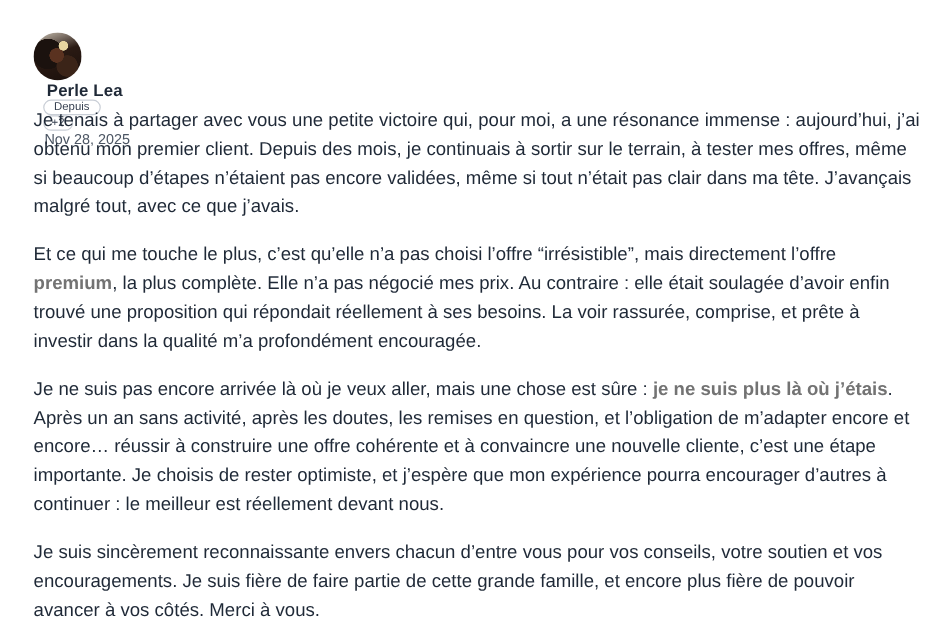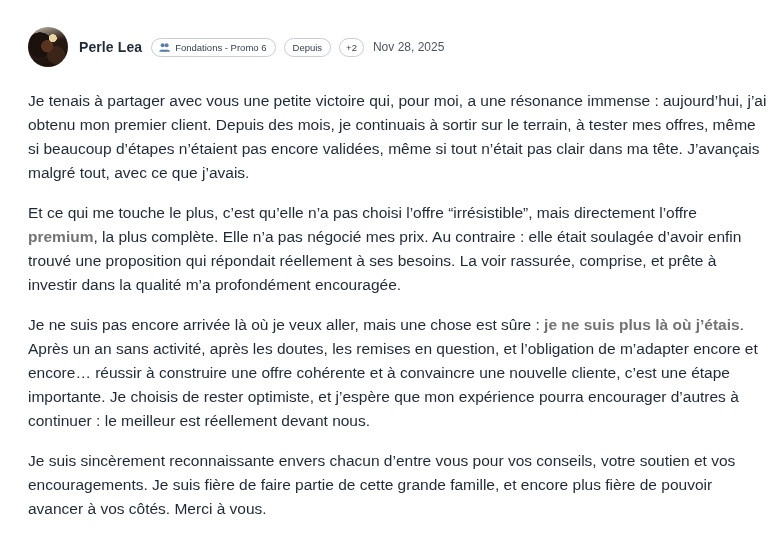--- a/index.html
+++ b/index.html
@@ -1,19 +1,19 @@
 <!DOCTYPE html>
 <html><head>
   <meta charset="utf-8">
   <style>
     * { box-sizing: border-box; margin: 0; padding: 0; }
     html, body { width: 782px; height: 537px; background: #ffffff; overflow: hidden; }
     body { font-family: "Liberation Sans", "DejaVu Sans", sans-serif; color: #1f2937; position: relative; }
     .post { position: absolute; left: 28px; top: 27px; width: 740px; }
-    .header { display: flex; align-items: center; height: 40px; }
+    .header { display: flex; align-items: flex-start; height: 40px; flex-direction: column; }
     .avatar {
       width: 40px; height: 40px; border-radius: 50%; flex: 0 0 40px;
       background:
         radial-gradient(circle at 62% 28%, #e8d6a0 0 10%, transparent 11%),
         radial-gradient(circle at 48% 48%, #5a3220 0 20%, transparent 21%),
         radial-gradient(circle at 70% 70%, #3b2418 0 22%, transparent 23%),
         radial-gradient(circle at 30% 45%, #1b120e 0 35%, transparent 36%),
         linear-gradient(160deg, #cfc6b8 0%, #2a1a13 45%, #1a0f0b 100%);
       overflow: hidden;
     }
@@ -31,31 +31,20 @@
     .body p { margin-bottom: 16px; }
     .body b { font-weight: 700; color: #737373; }
   </style>
 </head>
 <body>
 
 <div class="post">
   <div class="header">
     <div class="avatar" title="Perle Lea avatar"></div>
     <span class="name">Perle Lea</span>
-    <span class="badge badge-group">
-      <span class="group-icon">
-        <svg width="11" height="9" viewBox="0 0 11 9">
-          <circle cx="3.6" cy="2.3" r="2" fill="#5b7fa6"></circle>
-          <circle cx="7.6" cy="2.3" r="2" fill="#5b7fa6"></circle>
-          <path d="M0.2 8.8 C0.2 5.6 7 5.6 7 8.8 Z" fill="#5b7fa6"></path>
-          <path d="M4.2 8.8 C4.2 5.6 10.9 5.6 10.9 8.8 Z" fill="#5b7fa6"></path>
-        </svg>
-      </span>
-      <span>Fondations - Promo 6</span>
-    </span>
     <span class="badge badge-role">
       <span>Depuis</span>
     </span>
     <span class="badge badge-more">
       <span>+2</span>
     </span>
     <span class="date">Nov 28, 2025</span>
   </div>
 
   <div class="body">

